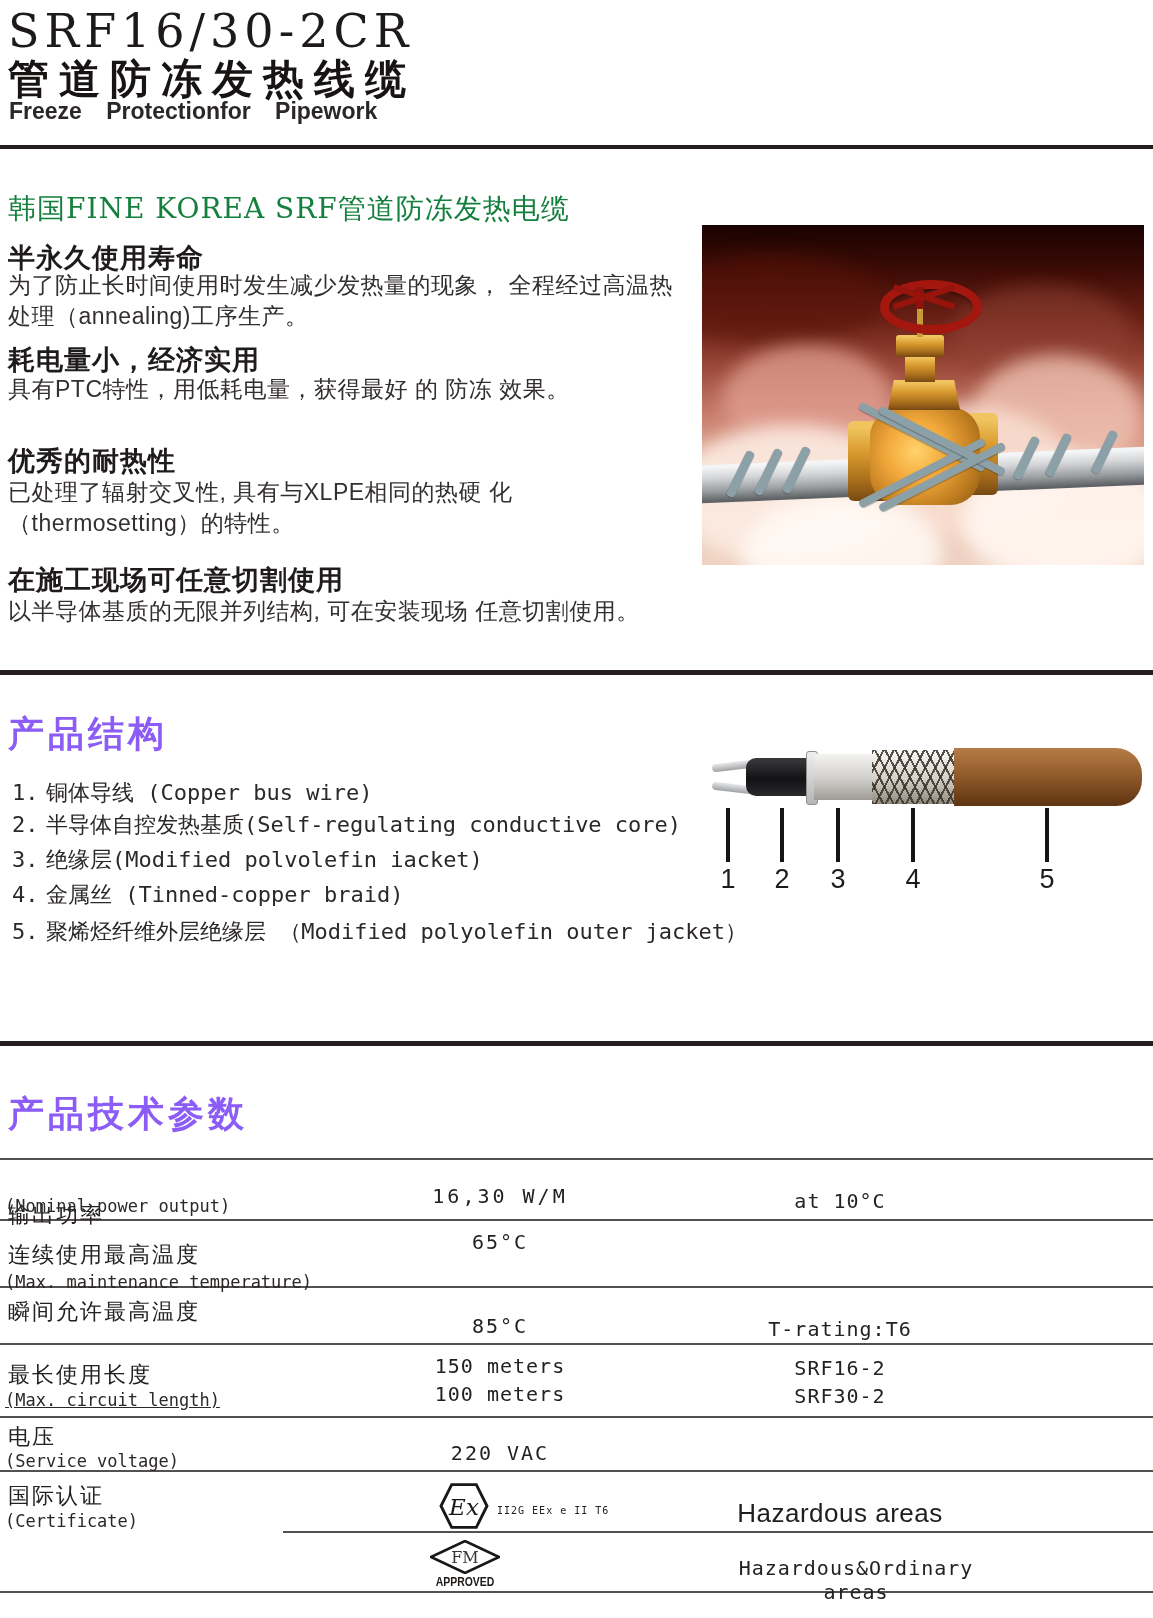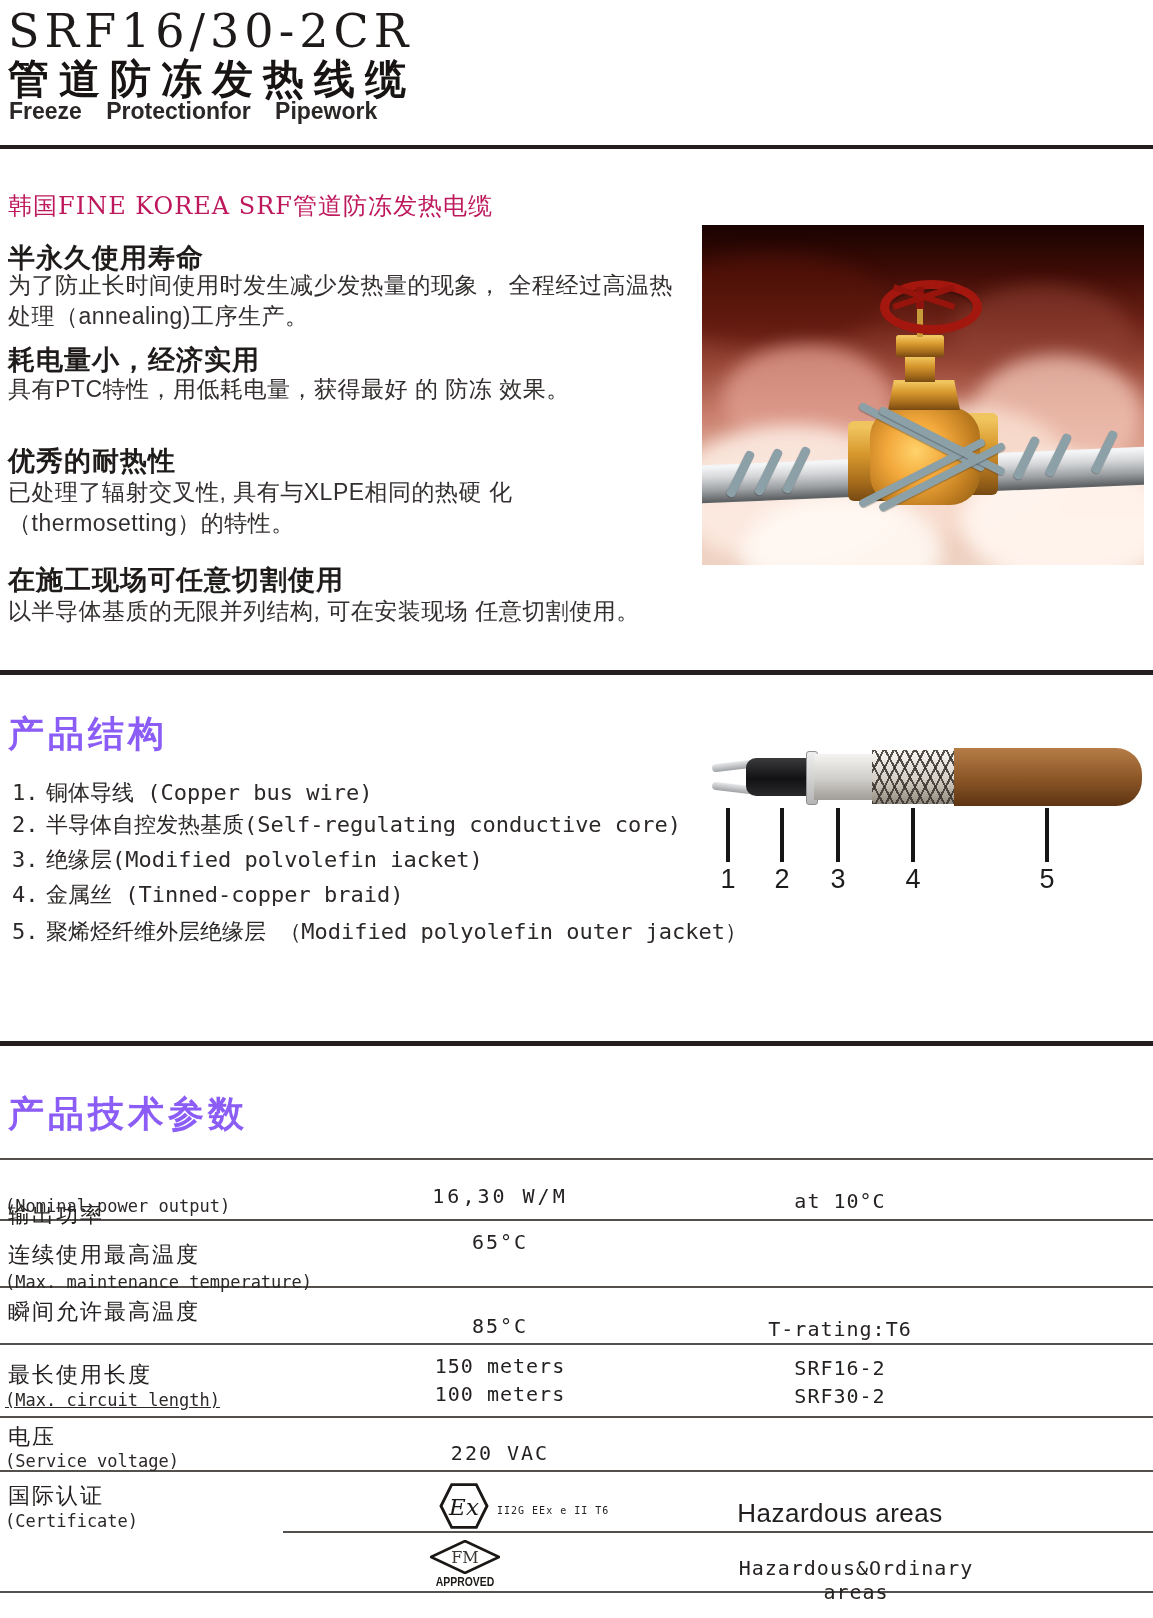--- a/index.html
+++ b/index.html
@@ -6,21 +6,21 @@
   .page{position:relative;width:1153px;height:1618px;background:#fff;overflow:hidden;
         font-family:"Liberation Sans",sans-serif;color:#262220;}
   .abs{position:absolute;}
   .hrule{position:absolute;left:0;right:0;background:#241f1e;}
   .hline{position:absolute;left:0;right:0;height:2px;background:#54504d;}
   .serif{font-family:"DejaVu Serif",serif;}
   .mono{font-family:"DejaVu Sans Mono",monospace;}
   .model{font-size:46px;letter-spacing:5px;font-weight:500;color:#1d1a19;}
   .title-zh{font-size:41px;font-weight:700;letter-spacing:10px;color:#171413;}
   .title-en{font-size:23px;font-weight:700;word-spacing:18px;color:#2a2726;}
-  .intro{font-size:24px;letter-spacing:1px;color:#be185d;}
+  .intro{font-size:28px;letter-spacing:1px;color:#15803d;}
   .feat-h{font-size:27px;font-weight:700;color:#1e1b1a;letter-spacing:1px;}
   .feat-b{font-size:23px;color:#332f2e;line-height:31px;letter-spacing:0.5px;}
   .sec-h{font-size:36px;font-weight:600;letter-spacing:4px;color:#8b5cf6;}
   .li{font-size:22px;color:#2b2827;font-family:"DejaVu Sans Mono","Liberation Sans",monospace;}
   .li .num{display:inline-block;width:34px;}
   .spec-zh{font-size:22px;color:#242120;letter-spacing:2px;}
   .spec-en{font-size:17px;color:#2b2827;font-family:"DejaVu Sans Mono",monospace;}
   .val{left:350px;width:300px;text-align:center;font-family:"DejaVu Sans Mono",monospace;
        font-size:20px;color:#242120;letter-spacing:2px;}
   .note{left:700px;width:280px;text-align:center;font-family:"DejaVu Sans Mono",monospace;

